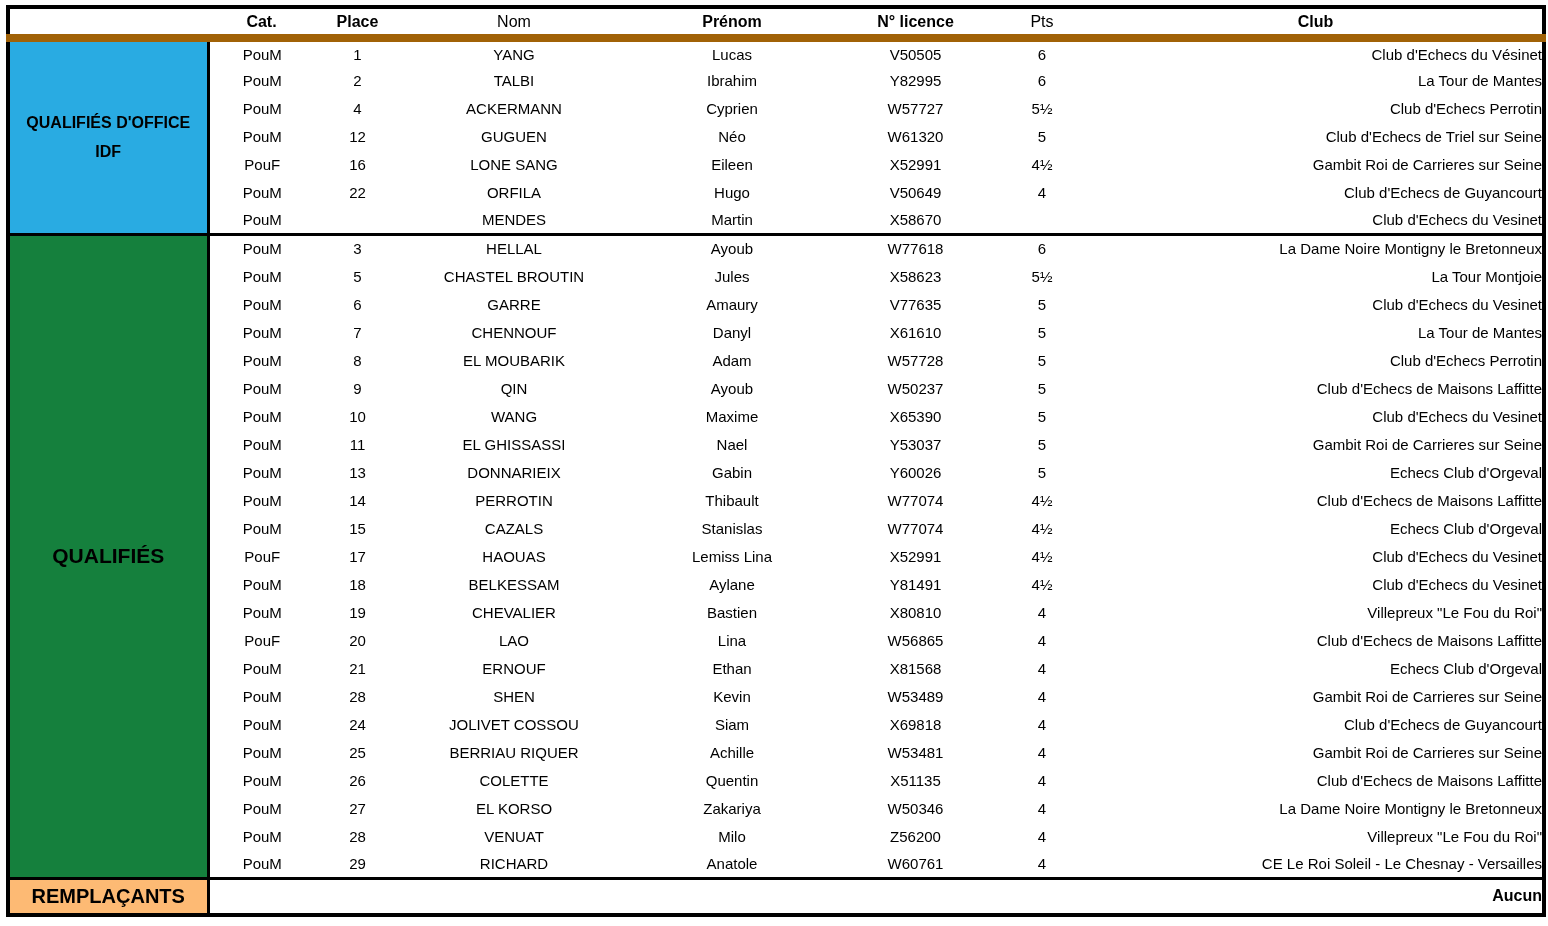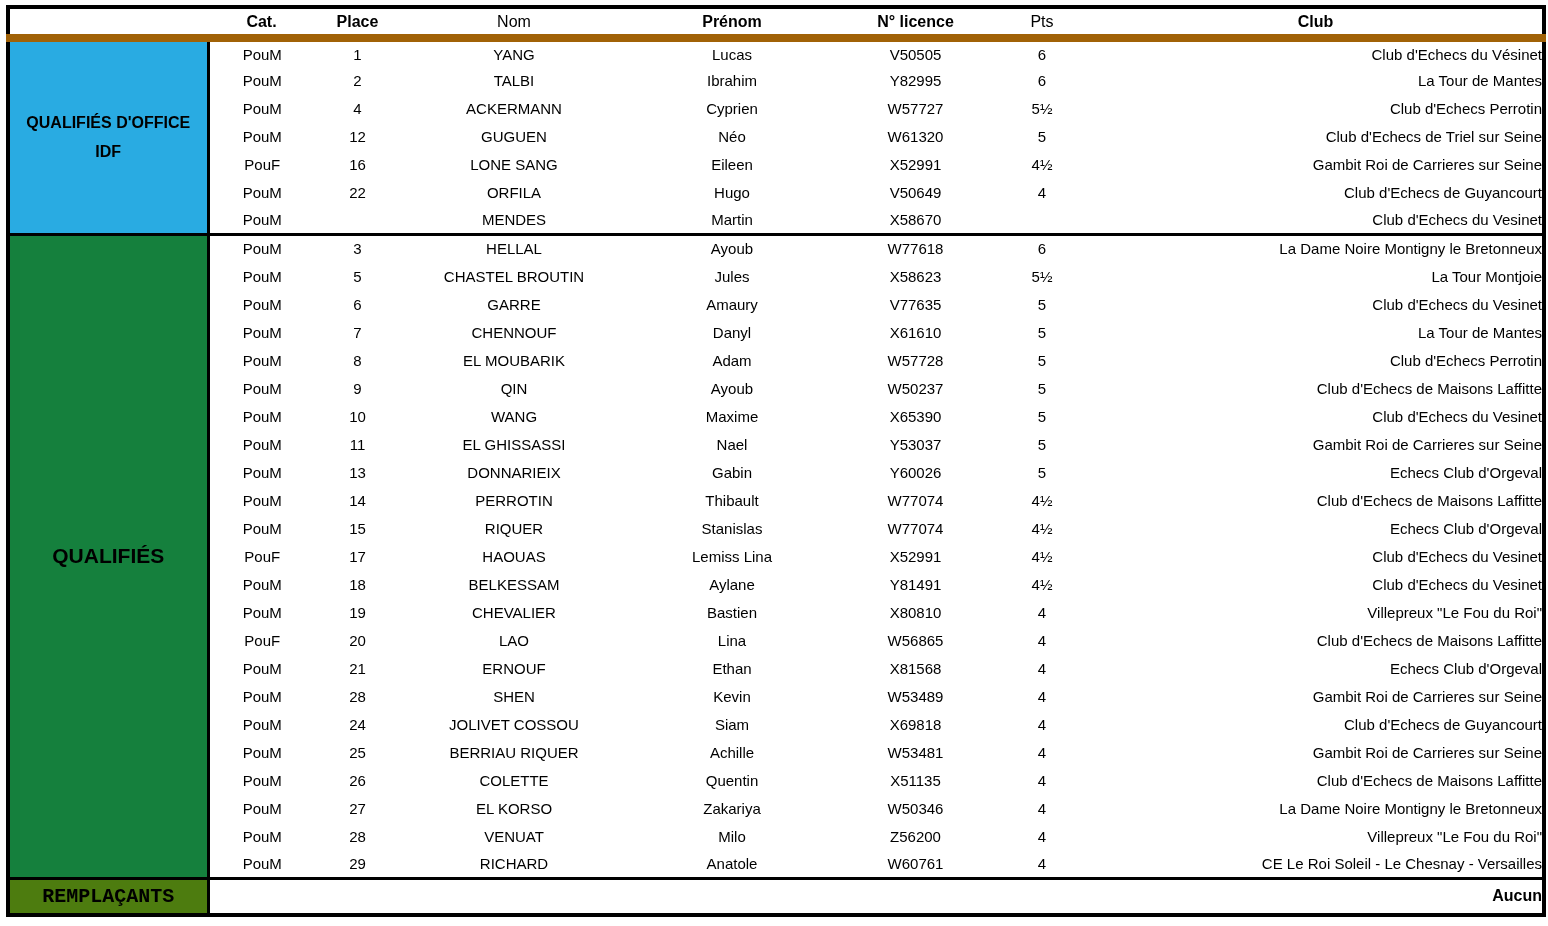--- a/index.html
+++ b/index.html
@@ -243,21 +243,21 @@
           <td class="col-place">14</td>
           <td class="col-nom">PERROTIN</td>
           <td class="col-prenom">Thibault</td>
           <td class="col-licence">W77074</td>
           <td class="col-pts">4½</td>
           <td class="col-club">Club d'Echecs de Maisons Laffitte</td>
         </tr>
         <tr>
           <td class="col-cat">PouM</td>
           <td class="col-place">15</td>
-          <td class="col-nom">RIQUER</td>
+          <td class="col-nom">CAZALS</td>
           <td class="col-prenom">Stanislas</td>
           <td class="col-licence">W77074</td>
           <td class="col-pts">4½</td>
           <td class="col-club">Echecs Club d'Orgeval</td>
         </tr>
         <tr>
           <td class="col-cat">PouF</td>
           <td class="col-place">17</td>
           <td class="col-nom">HAOUAS</td>
           <td class="col-prenom">Lemiss Lina</td>
@@ -358,20 +358,20 @@
         <tr>
           <td class="col-cat">PouM</td>
           <td class="col-place">29</td>
           <td class="col-nom">RICHARD</td>
           <td class="col-prenom">Anatole</td>
           <td class="col-licence">W60761</td>
           <td class="col-pts">4</td>
           <td class="col-club">CE Le Roi Soleil - Le Chesnay - Versailles</td>
         </tr>
         <tr class="section-start footer-row">
-          <td class="label-cell label-s2" rowspan="1" style="background: #4d7c0f; font-family: Liberation Mono, monospace;">
+          <td class="label-cell label-s2" rowspan="1" style="background: #fdba74;">
             <div>REMPLAÇANTS</div>
           </td>
           <td class="note-cell" colspan="7">Aucun</td>
         </tr>
       </tbody>
   </table>
 </div>
 
 </body></html>

